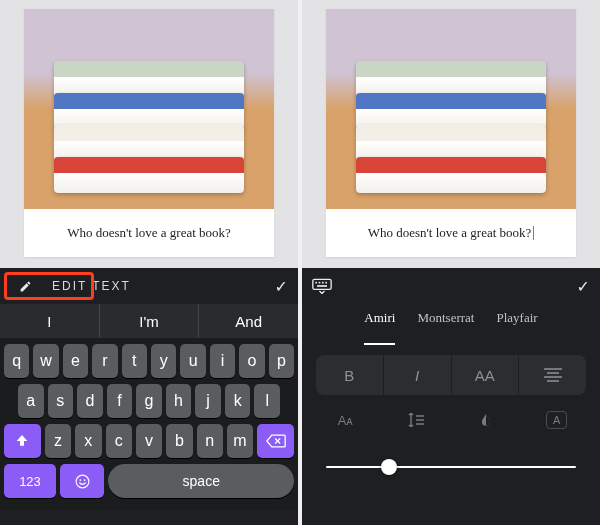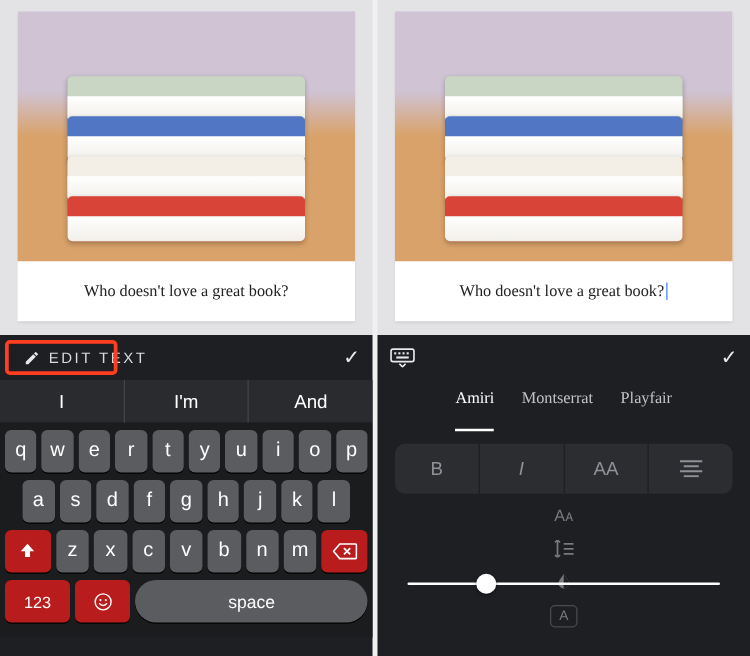--- a/index.html
+++ b/index.html
@@ -16,21 +16,21 @@
   .pane {
     flex: 1; display: flex; flex-direction: column;
     background: #e3e3e5;
   }
   .canvas {
     flex: 1; display:flex; align-items:center; justify-content:center;
     padding: 8px 10px 10px 10px;
     min-height: 0;
   }
   .card {
-    width: 270px; height: 248px;
+    width: 250px; height: 248px;
     background: #fff; border-radius: 0;
     display:flex; flex-direction:column;
     box-shadow: 0 1px 2px rgba(0,0,0,.08);
   }
   .photo {
     margin: 0; height: 200px; position:relative; overflow:hidden;
     background: linear-gradient(#cfc3d4 0 32%, #d9a26a 50% 100%);
   }
   .books { position:absolute; left:50%; transform:translateX(-50%); bottom:16px; width:190px; }
   .book { width:190px; height:36px; border-radius:4px; margin-top:-4px;
@@ -40,51 +40,51 @@
   .book.spine1 { background:#c9d6c4; }
   .book.spine2 { background:#5177c4; }
   .book.spine3 { background:#f3efe6; }
   .book.spine4 { background:#d84438; }
   .caption { flex:1; display:flex; align-items:center; justify-content:center;
              font-family: Georgia, serif; font-size:13px; color:#222; }
   .cursor::after { content:""; display:inline-block; width:1px; height:14px; background:#4a80ff; margin-left:2px; vertical-align:-2px;}
   
   .panel { height: 257px; background:#1e1f22; color:#d8dadd; position:relative; }
   .bar { height:36px; display:flex; align-items:center; justify-content:space-between; padding:0 10px; }
-  .edit-pill { display:flex; align-items:center; gap:7px; font-size:12px; letter-spacing:2px;
+  .edit-pill { display:flex; align-items:center; gap:20px; font-size:12px; letter-spacing:2px;
                padding:5px 9px; }
   .highlight { position:absolute; left:4px; top:4px; width:90px; height:28px;
                border:3px solid #ff3d1f; border-radius:4px; pointer-events:none; }
   .check { font-size:16px; color:#e8e9ea; }
   
   .suggest { display:flex; height:34px; background:#2a2b2e; }
   .suggest div { flex:1; display:flex; align-items:center; justify-content:center;
                  font-size:15px; color:#fff; border-right:1px solid #444; }
   .suggest div:last-child { border-right:none; }
   .kb { padding:6px 4px 6px 4px; background:#1b1c1e; }
   .row { display:flex; gap:4px; justify-content:center; margin-bottom:6px; }
   .key { background:#5b5c60; color:#fff; border-radius:5px; height:34px;
          display:flex; align-items:center; justify-content:center;
          font-size:16px; flex:1; min-width:0; box-shadow:0 1px 0 #000; }
-  .key.dark { background:#b91c1c; }
+  .key.dark { background:#8b5cf6; }
   .key.wide { flex:1.4; }
   .key.space { flex:5; font-size:14px;border-radius:17px; }
   .key.ret { flex:2; font-size:14px; }
   .key.num { flex:1.4; font-size:13px; }
   
   .fonts { display:flex; gap:22px; justify-content:center; font-size:13px; color:#bfc2c6;
            padding:6px 0 10px 0; }
   .fonts .sel { color:#fff; border-bottom:2px solid #fff; padding-bottom:17px; font-family:Georgia,serif;}
   .fonts .mont { font-family:Liberation Serif, serif; font-weight:500;}
   .fonts .play { font-family:Liberation Serif, serif; }
   .stylegrid { margin:0 14px; background:#2c2d30; border-radius:8px; display:flex; height:40px; }
   .stylegrid div { flex:1; display:flex; align-items:center; justify-content:center;
                    color:#8e9196; font-size:15px; border-right:1px solid #1e1f22; }
   .stylegrid div:last-child { border-right:none;}
-  .stylegrid2 { margin:10px 14px 0 14px; display:flex; gap:12px; height:30px;flex-direction:column; }
+  .stylegrid2 { margin:10px 14px 0 14px; display:flex; gap:12px; height:30px; }
   .stylegrid2 div { flex:1; display:flex; align-items:center; justify-content:center;
                     color:#77797d; font-size:13px; }
   .stylegrid2 .box { border:1px solid #4a4b4e; border-radius:4px; padding:2px 6px; font-size:11px;}
   .slider { margin:22px 24px 0 24px; position:relative; height:20px; }
   .track { position:absolute; left:0; right:0; top:9px; height:2px; background:#fff; border-radius:1px;}
   .thumb { position:absolute; top:2px; width:16px; height:16px; background:#fff; border-radius:50%;
            box-shadow:0 1px 3px rgba(0,0,0,.5);}
   svg { display:block; }
 </style>
 </head>

